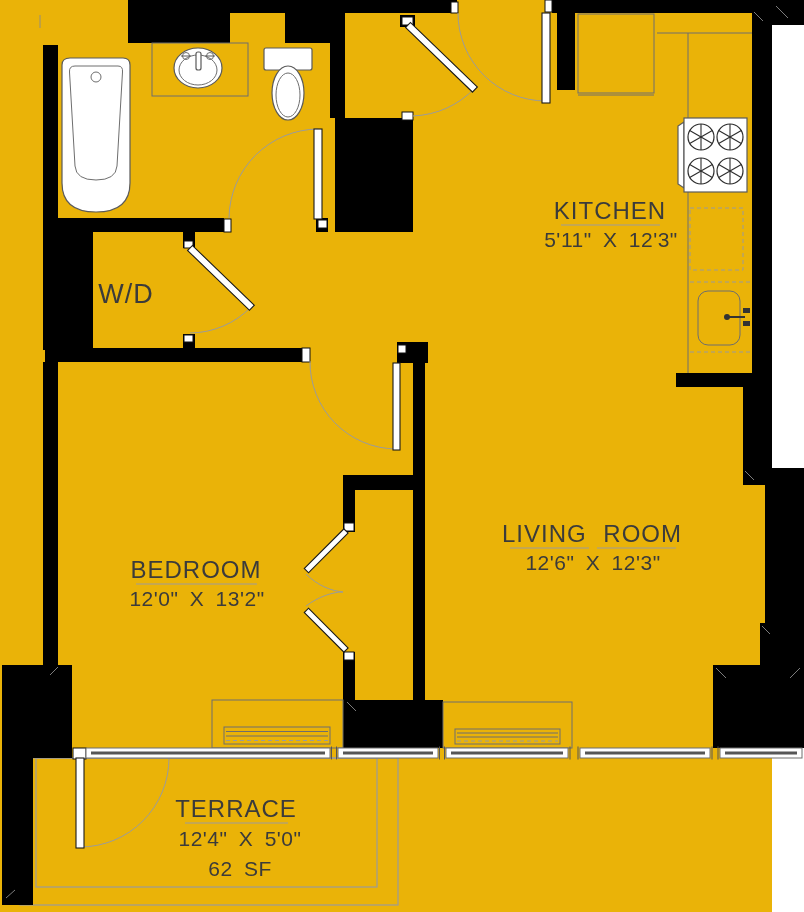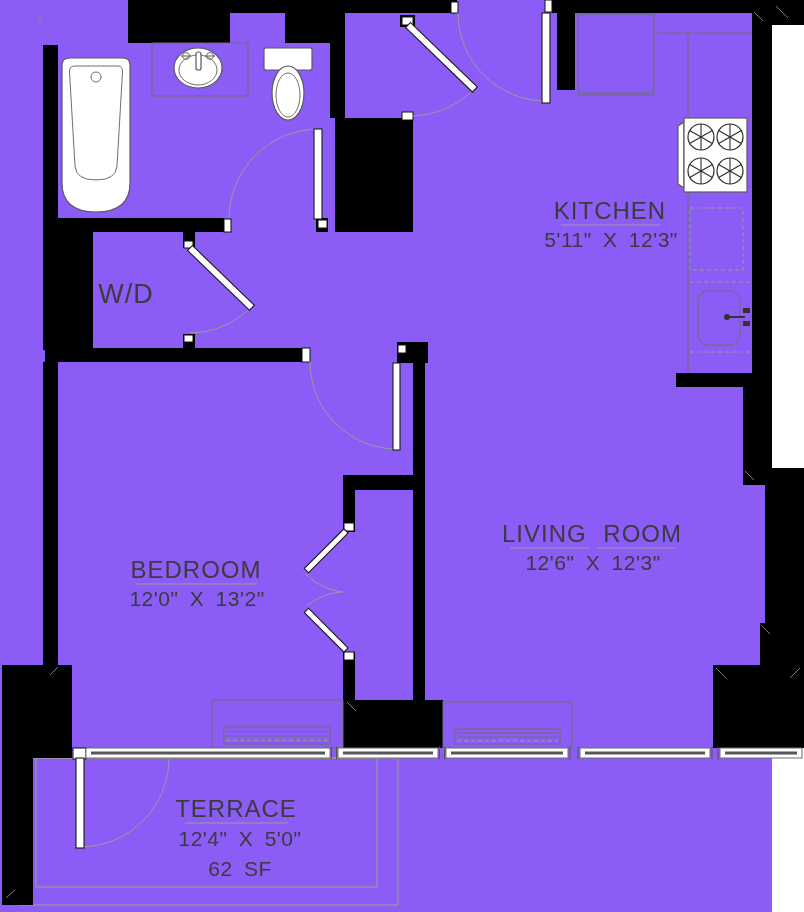--- a/index.html
+++ b/index.html
@@ -1,16 +1,16 @@
 <!DOCTYPE html>
 <html><head>
 <meta charset="utf-8">
 <style>
   html,body { margin:0; padding:0; background:#ffffff; }
-  .plan-wrap { width:772px; height:912px; background:#8b5cf6; position:relative; }
+  .plan-wrap { width:772px; height:912px; background:#eab308; position:relative; }
   svg { display:block; }
   .wall { fill:#000000; stroke:none; }
   .jamb { fill:#ffffff; stroke:#111111; stroke-width:1; }
   .leaf { fill:#ffffff; stroke:#1a1a1a; stroke-width:1.1; }
   .arc  { fill:none; stroke:#9b9b9b; stroke-width:1; }
   .fix  { fill:#ffffff; stroke:#5a5a5a; stroke-width:1.2; }
   .fixthin { fill:none; stroke:#6e6e6e; stroke-width:1; }
   .dash { fill:none; stroke:#9a9a9a; stroke-width:1; stroke-dasharray:4 3; }
   .winseg { fill:#ffffff; stroke:#6e6e6e; stroke-width:1; }
   .winmid { stroke:#565656; stroke-width:3; }

